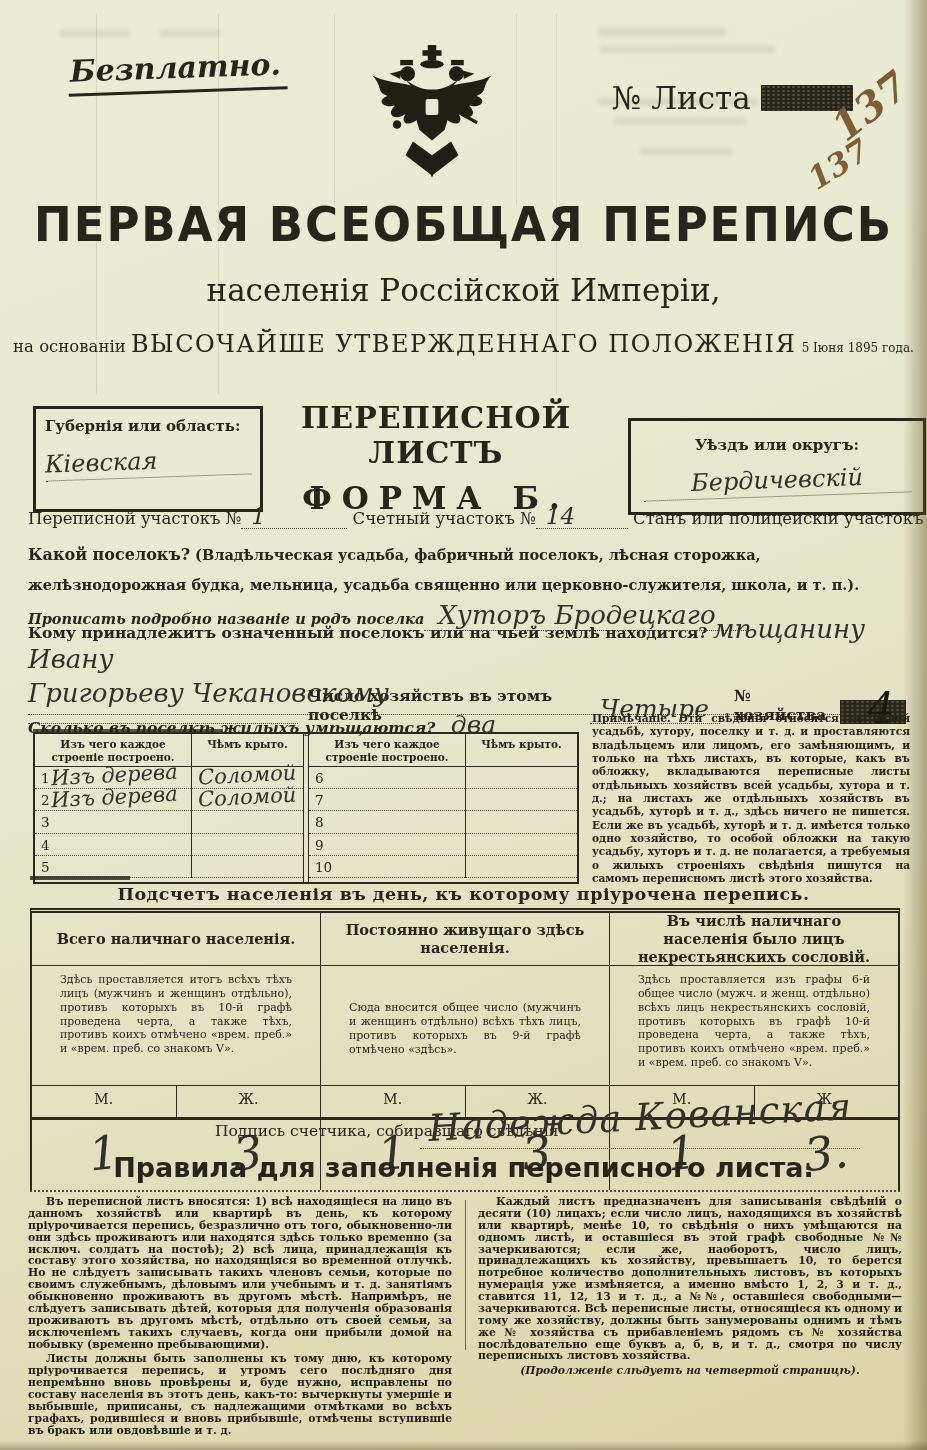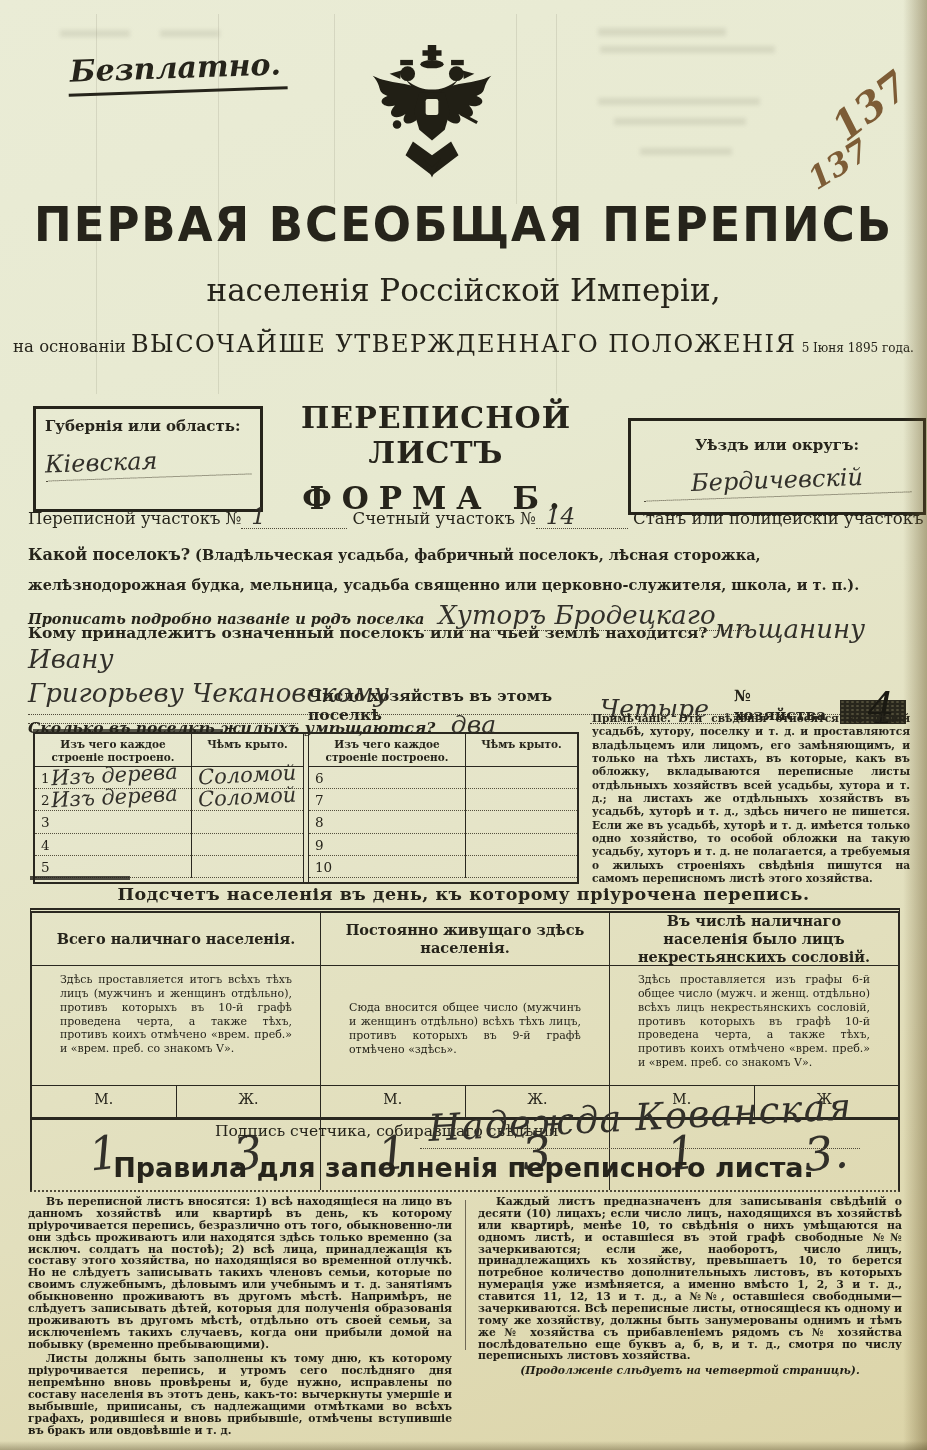--- a/index.html
+++ b/index.html
@@ -152,20 +152,24 @@
         <path d="M54 46 h24 l5 18 -5 17 -12 10 -12 -10 -5 -17 z"></path>
         <path d="M48 92 l18 13 18 -13 7 13 -25 19 -25 -19 z"></path>
         <path d="M58 108 l8 9 8 -9 -8 18 z"></path>
         <circle cx="33" cy="76" r="4"></circle>
         <rect x="93" y="68" width="17" height="3" transform="rotate(28 100 69)"></rect>
       </g>
       <rect x="60" y="52" width="12" height="15" rx="2" fill="#e8e9d0"></rect>
     </svg>
   </div>
 
+  <div class="abs sheetno">
+    <span>№ Листа</span>
+    <span class="stampbox"></span>
+  </div>
   <div class="abs folio folio1">137</div>
   <div class="abs folio folio2">137</div>
 
   <div class="abs title-main">ПЕРВАЯ ВСЕОБЩАЯ ПЕРЕПИСЬ</div>
   <div class="abs title-sub">населенія Россійской Имперіи,</div>
   <div class="abs title-basis">
     <span>на основаніи</span>
     <span class="basis-caps">ВЫСОЧАЙШЕ УТВЕРЖДЕННАГО ПОЛОЖЕНІЯ</span>
     <span class="basis-suffix">5 Іюня 1895 года.</span>
   </div>

